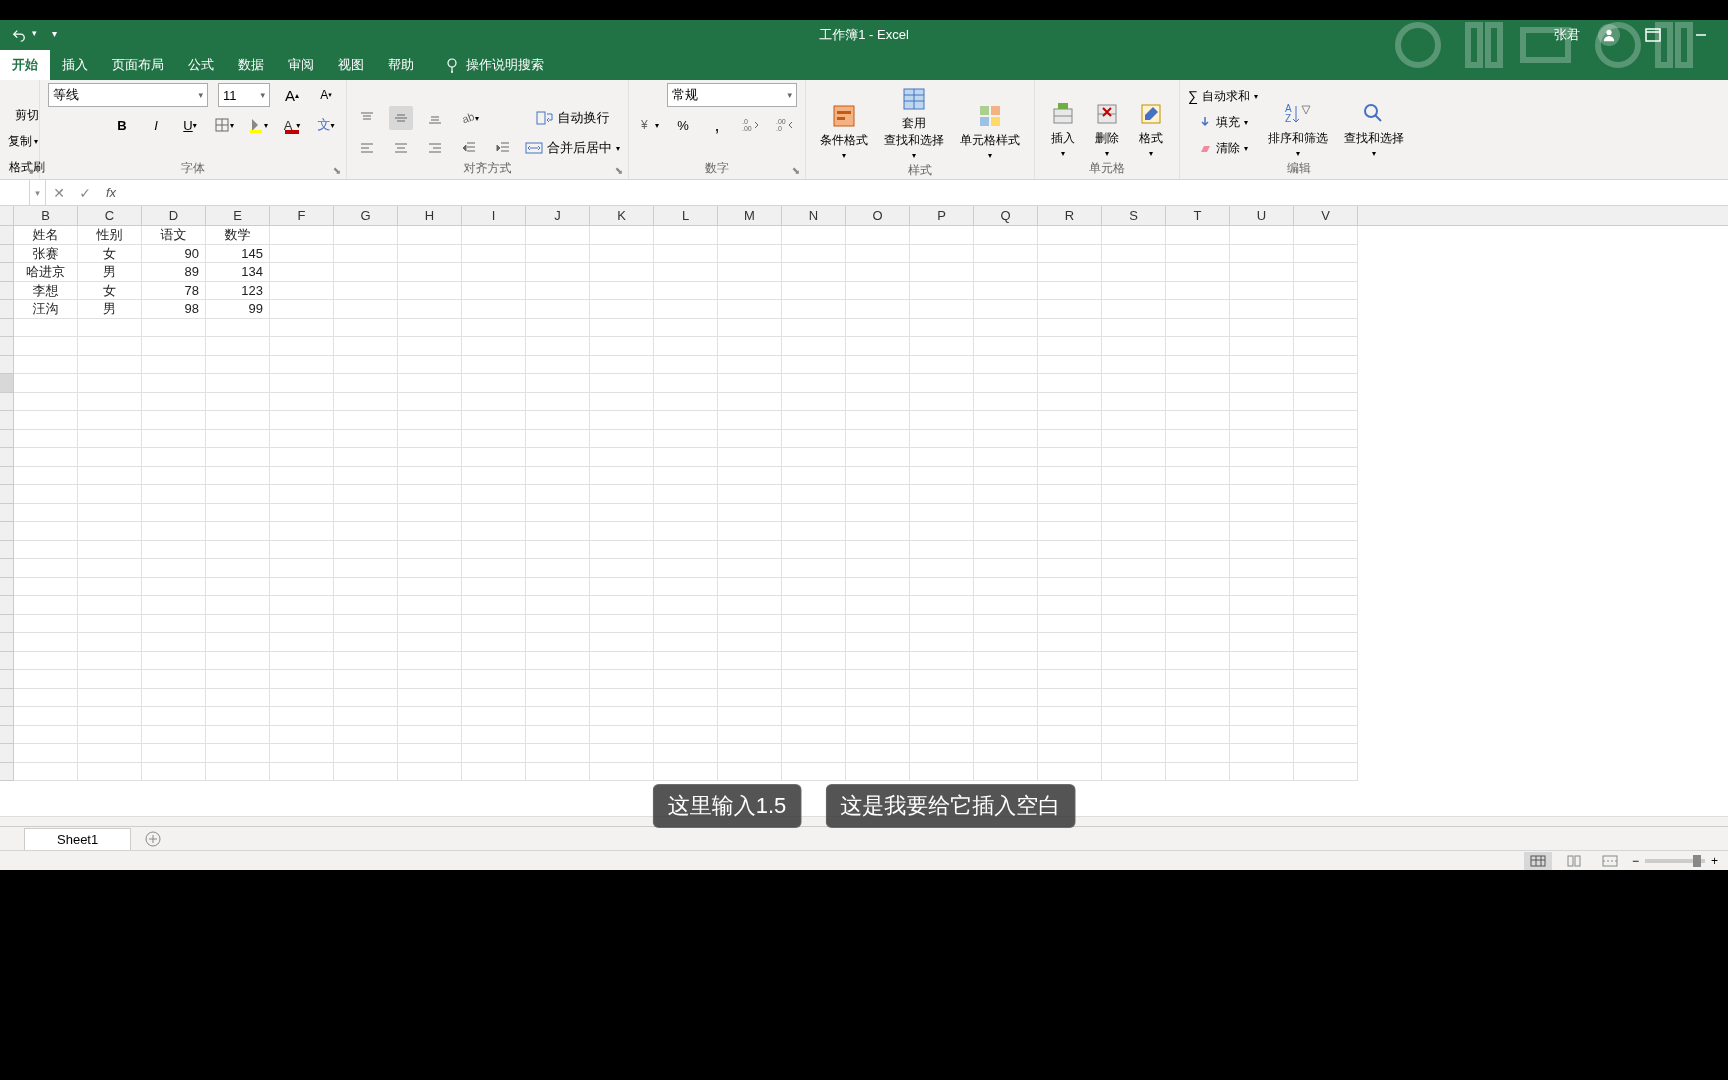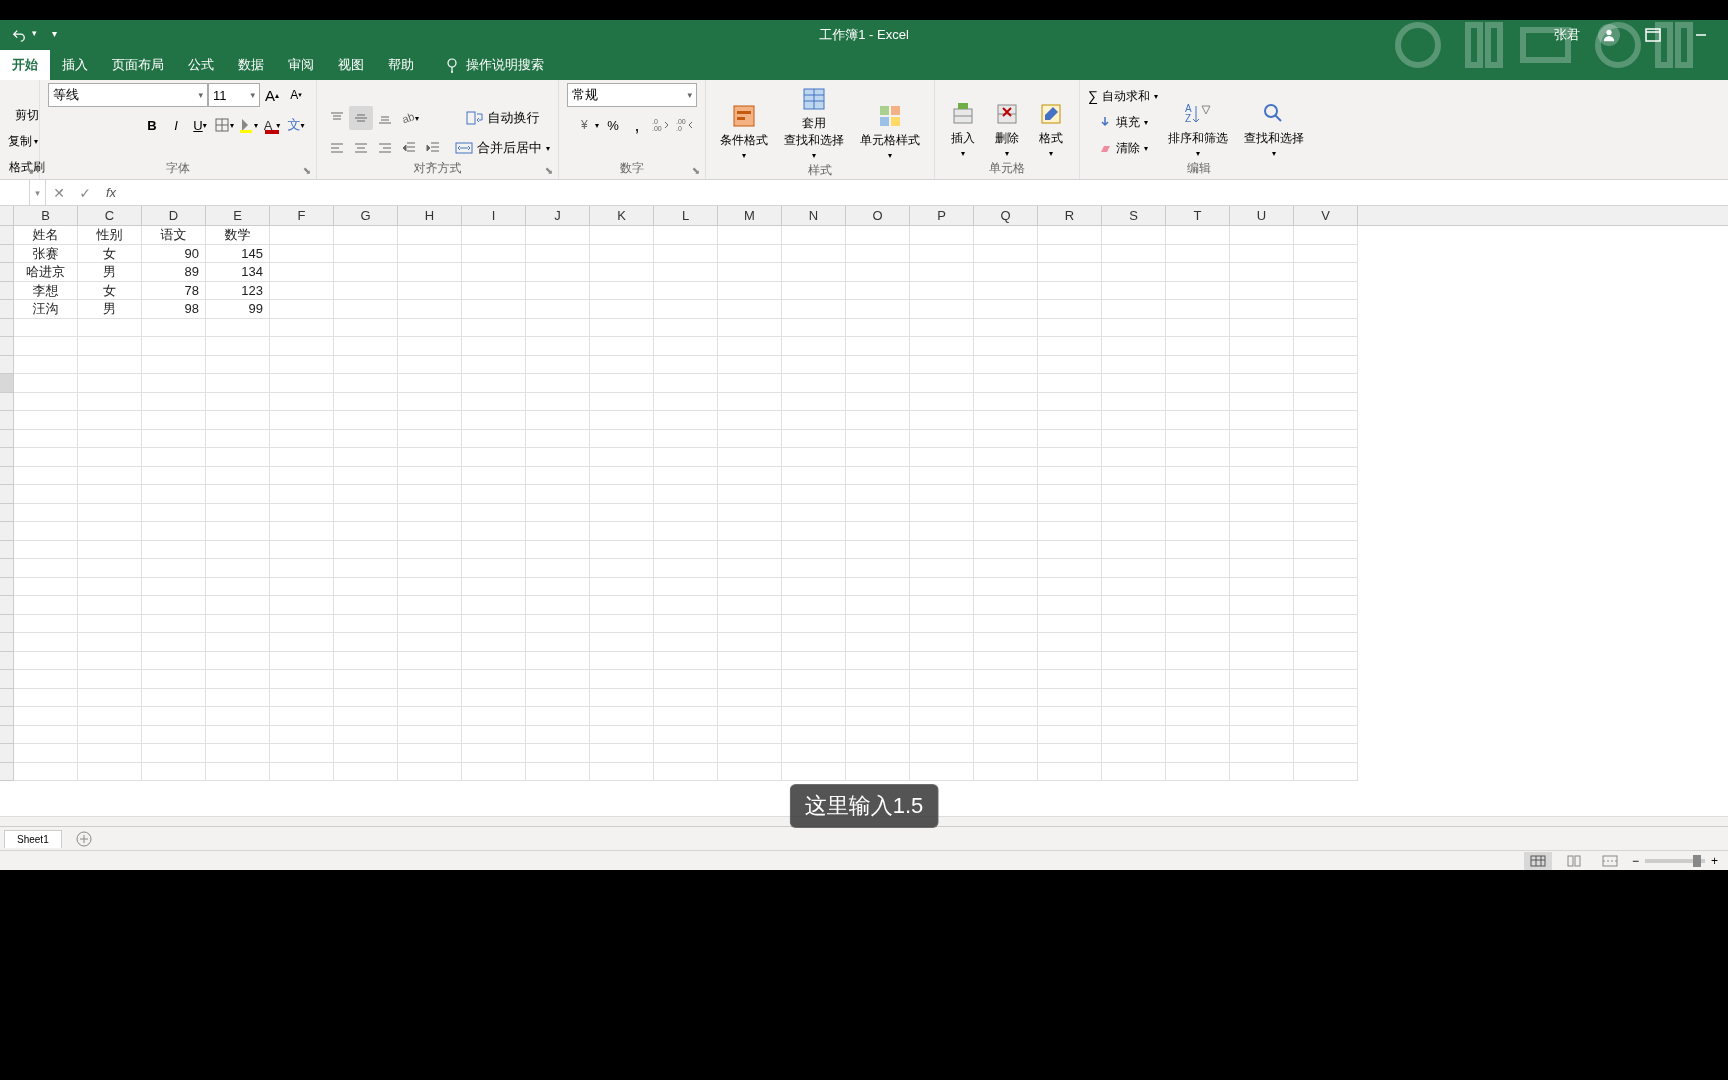--- a/index.html
+++ b/index.html
@@ -14,21 +14,21 @@
 .win-btn { width: 30px; height: 20px; display: flex; align-items: center; justify-content: center; cursor: pointer; }
 .tabs { height: 30px; background: #217346; display: flex; align-items: flex-end; padding-left: 0; }
 .tab { padding: 6px 12px; color: #fff; font-size: 13px; cursor: pointer; }
 .tab.active { background: #fff; color: #217346; font-weight: bold; }
 .tell-me { display: flex; align-items: center; color: #fff; font-size: 13px; margin-left: 8px; gap: 6px; padding: 6px 10px; }
 .ribbon { height: 100px; background: #f3f2f1; border-bottom: 1px solid #d4d4d4; display: flex; }
 .rgroup { border-right: 1px solid #e1e1e1; padding: 3px 8px 0 8px; display: flex; flex-direction: column; justify-content: space-between; position: relative; }
 .rgroup-title { text-align: center; font-size: 12px; color: #666; padding-bottom: 2px; }
 .rgroup-body { flex: 1; display: flex; align-items: flex-end; gap: 4px; }
 .rcol { display: flex; flex-direction: column; gap: 2px; }
-.rrow { display: flex; align-items: center; gap: 0; }
+.rrow { display: flex; align-items: center; gap: 10px; }
 .rib-btn { min-width: 24px; height: 24px; display: flex; align-items: center; justify-content: center; font-size: 13px; cursor: pointer; border-radius: 2px; }
 .rib-big { display: flex; flex-direction: column; align-items: center; gap: 2px; font-size: 12px; cursor: pointer; padding: 2px 6px; }
 .rib-big-icon { width: 28px; height: 28px; display: flex; align-items: center; justify-content: center; }
 .combo { border: 1px solid #ababab; background: #fff; height: 24px; display: flex; align-items: center; padding: 0 4px; font-size: 13px; }
 .combo .arrow { margin-left: auto; font-size: 9px; color: #666; }
 .fontname { width: 160px; }
 .fontsize { width: 52px; }
 .numfmt { width: 130px; }
 .launcher { position: absolute; right: 2px; bottom: 2px; width: 14px; height: 14px; font-size: 10px; color: #888; display: flex; align-items: center; justify-content: center; cursor: pointer; }
 .fbar { height: 26px; border-bottom: 1px solid #d4d4d4; display: flex; align-items: center; background: #fff; }
@@ -40,21 +40,21 @@
 .grid-wrap { position: relative; height: 610px; overflow: hidden; background: #fff; }
 .col-headers { display: flex; height: 20px; background: #f0f0f0; border-bottom: 1px solid #ccc; }
 .corner { width: 14px; border-right: 1px solid #ccc; background: #f0f0f0; }
 .ch { width: 64px; border-right: 1px solid #ccc; text-align: center; font-size: 13px; color: #333; line-height: 20px; cursor: pointer; }
 .rows { display: flex; flex-direction: column; }
 .gridrow { display: flex; height: 18.5px; }
 .rh { width: 14px; border-right: 1px solid #ccc; border-bottom: 1px solid #ccc; background: #f0f0f0; font-size: 12px; text-align: center; line-height: 18px; color: #333; cursor: pointer; }
 .cell { width: 64px; border-right: 1px solid #e0e0e0; border-bottom: 1px solid #e0e0e0; font-size: 13px; padding: 0 4px; line-height: 18px; text-align: center; color: #222; overflow: hidden; white-space: nowrap; cursor: cell; }
 .cell.num { text-align: right; padding-right: 6px; }
 .sheetbar { height: 24px; border-top: 1px solid #ccc; background: #f3f2f1; display: flex; align-items: center; }
-.sheet-tab { background: #fff; border: 1px solid #ccc; border-bottom: none; padding: 3px 12px; font-size: 10px; margin-left: 4px; cursor: pointer; }
+.sheet-tab { background: #fff; border: 1px solid #ccc; border-bottom: none; padding: 3px 32px; font-size: 13px; margin-left: 24px; cursor: pointer; }
 .sheet-add { width: 24px; height: 20px; display: flex; align-items: center; justify-content: center; margin-left: 10px; cursor: pointer; color: #666; }
 .scrollbar-h { height: 10px; background: #f3f2f1; border-top: 1px solid #ddd; }
 .statusbar { height: 20px; background: #f3f2f1; border-top: 1px solid #d4d4d4; display: flex; align-items: center; justify-content: flex-end; padding-right: 10px; gap: 8px; }
 .view-btn { width: 28px; height: 18px; display: flex; align-items: center; justify-content: center; cursor: pointer; border: 1px solid transparent; }
 .view-btn.active { background: #d8d8d8; }
 .zoom-ctrl { display: flex; align-items: center; gap: 6px; font-size: 12px; }
 .zoom-slider { width: 60px; height: 4px; background: #ccc; position: relative; }
 .zoom-thumb { width: 8px; height: 12px; background: #888; position: absolute; top: -4px; right: 4px; }
 .caption { position: absolute; bottom: 252px; left: 50%; transform: translateX(-50%); display: flex; gap: 24px; }
 .caption span { background: rgba(60,60,60,0.88); color: #fff; font-size: 22px; padding: 6px 14px; border-radius: 6px; border: 1px solid rgba(255,255,255,0.15); }
@@ -1280,13 +1280,14 @@
           <div class="zoom-thumb"></div>
         </div>
       <span style="cursor:pointer">+</span>
     </div>
   </div>
 
 </div>
 
 <div class="caption">
   <span>这里输入1.5</span>
+  <span>这是我要给它插入空白</span>
 </div>
 
 </body></html>

